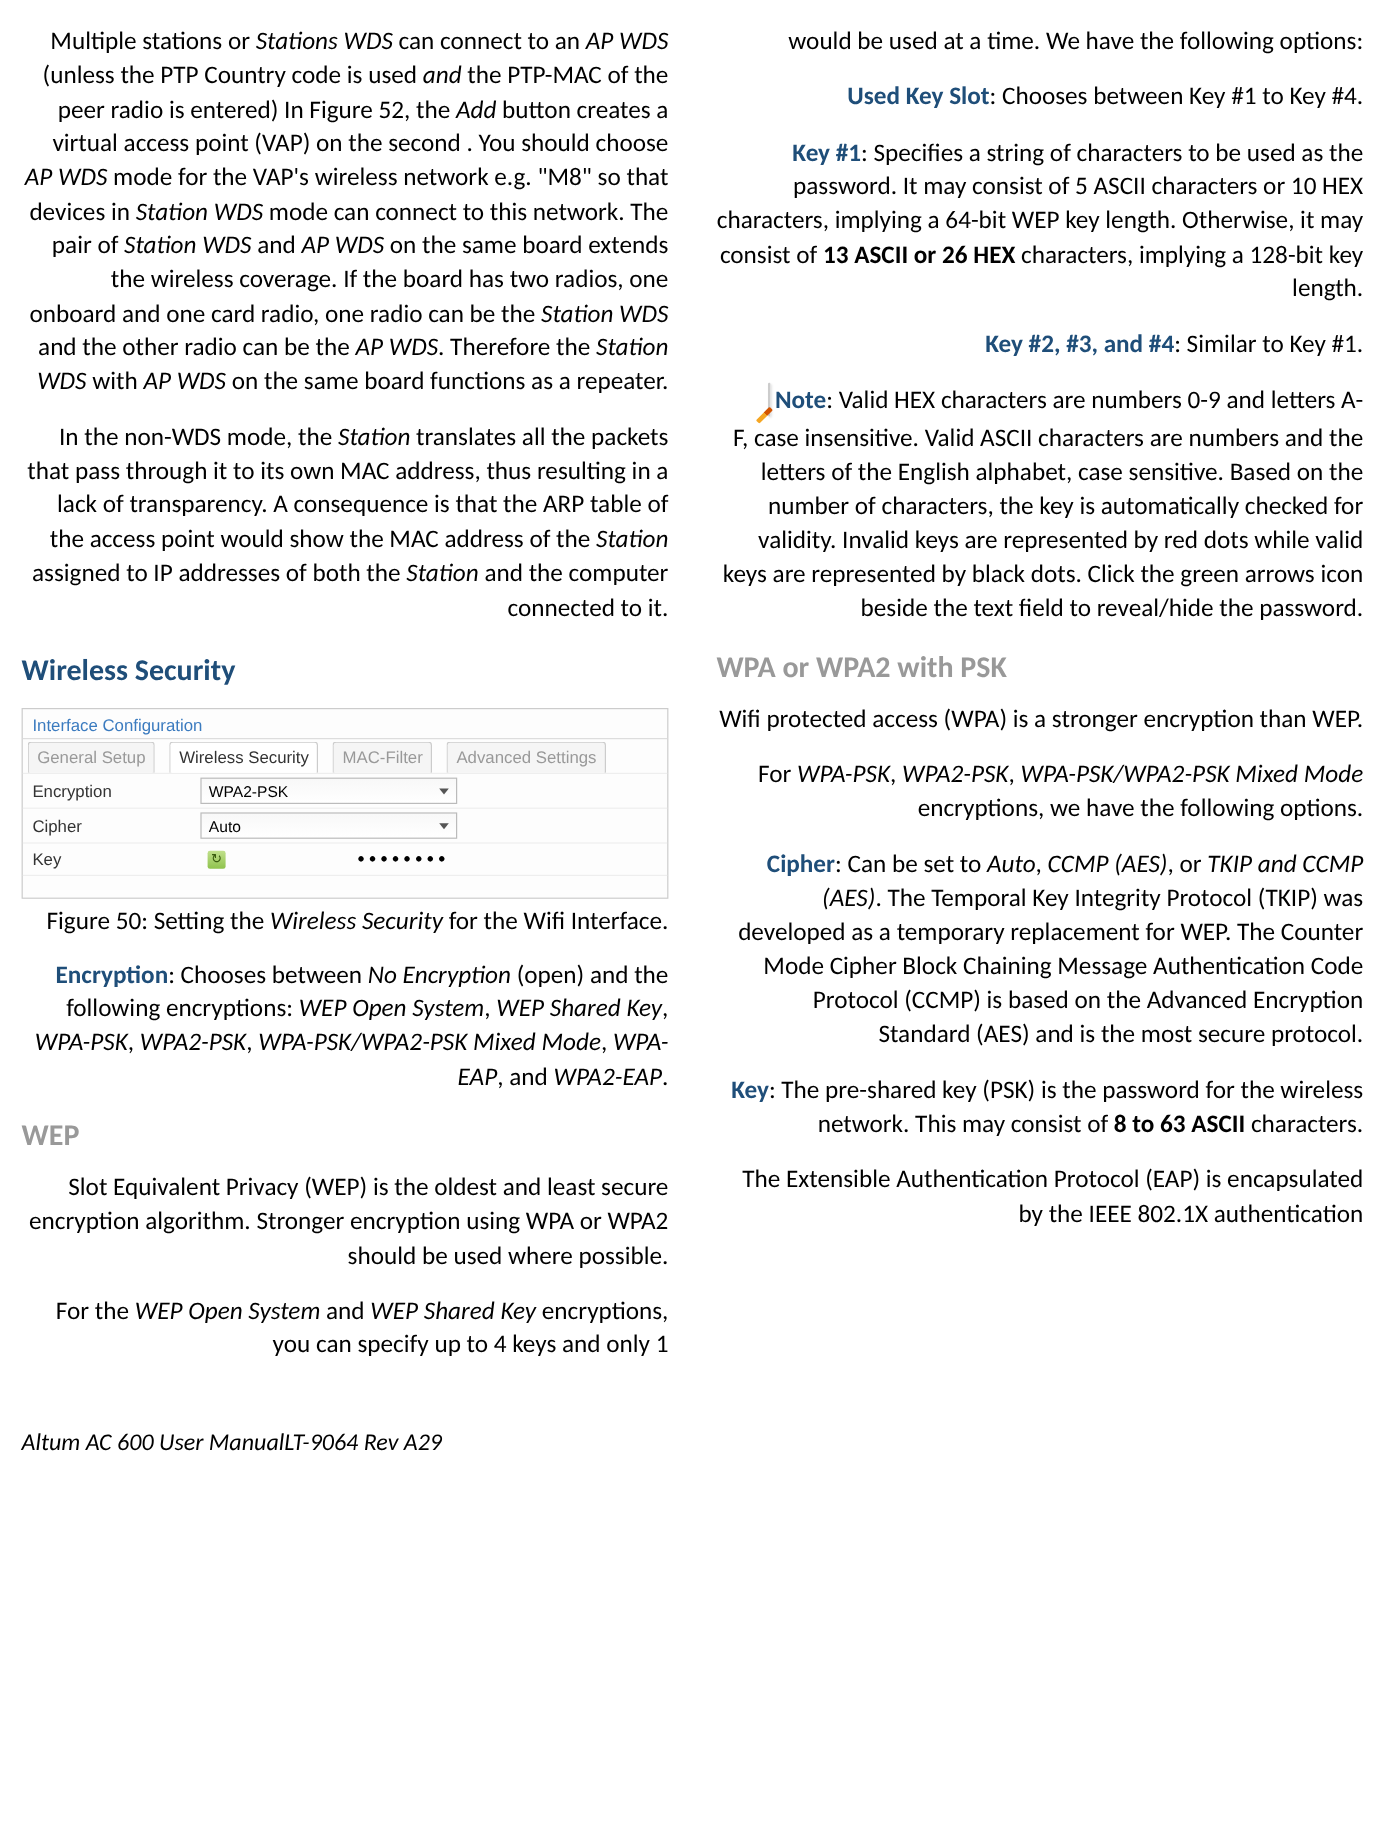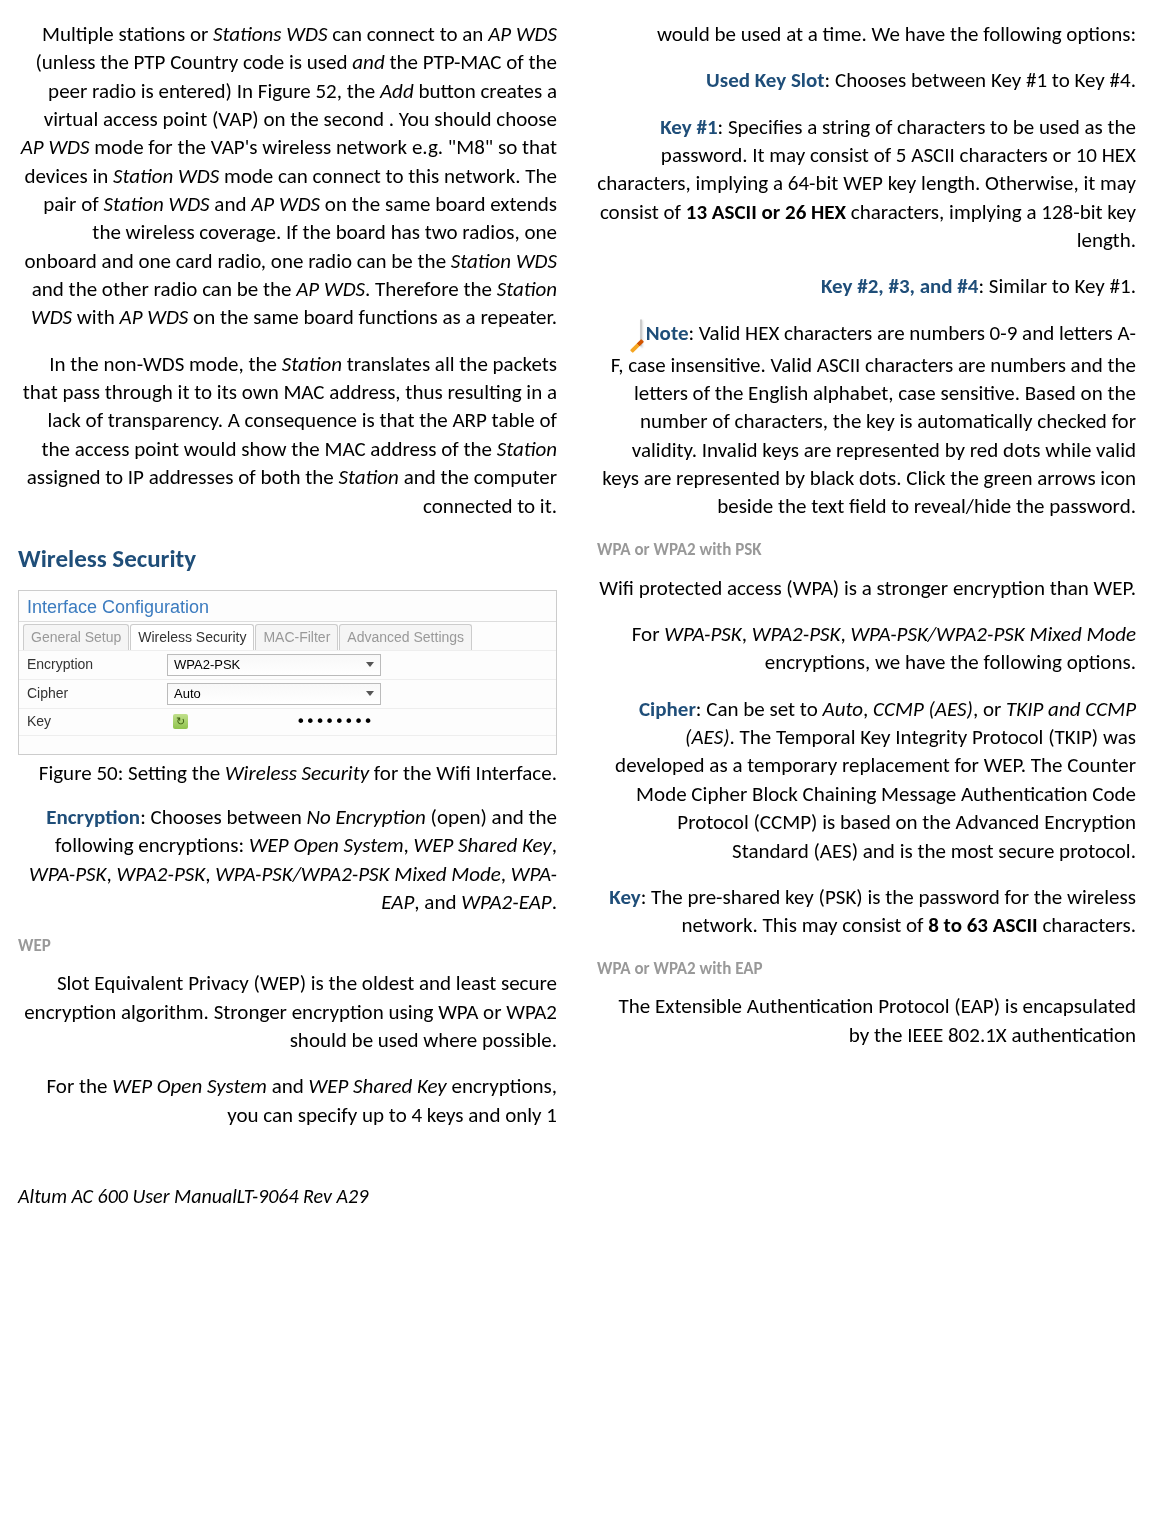--- a/index.html
+++ b/index.html
@@ -26,21 +26,21 @@
     .italic { font-style: italic; }
     .bold { font-weight: bold; margin-top: 40px; }
     h2 {
       color: #1f4e79;
       font-size: 25px;
       font-weight: bold;
       margin: 22px 0 14px 0;
     }
     h3 {
       color: #999;
-      font-size: 17px;
+      font-size: 25px;
       font-weight: bold;
       margin: 18px 0 12px 0;
     }
     .blue-label {
       color: #1f4e79;
       font-weight: bold;
     }
     .figure-caption {
       text-align: right;
       margin: 4px 0 16px 0;
@@ -48,28 +48,28 @@
     .figure-box {
       border: 1px solid #ccc;
       background: #fdfdfd;
       padding: 0;
       margin-bottom: 4px;
       font-size: 15px;
       font-family: Tahoma, Arial, sans-serif;
     }
     .fieldset-label {
       color: #3b7bbf;
-      font-size: 18px;
+      font-size: 14px;
       padding: 4px 8px 2px 8px;
       border-bottom: 1px solid #ddd;
     }
     .tabs {
       display: flex;
       padding: 2px 4px 0 4px;
-      gap: 1px;
+      gap: 12px;
     }
     .tab {
       border: 1px solid #ccc;
       border-bottom: none;
       padding: 3px 7px;
       font-size: 14px;
       color: #999;
       background: #f5f5f5;
       border-top-left-radius: 3px;
       border-top-right-radius: 3px;
@@ -229,21 +229,20 @@
         <span class="note-icon-inner"><span class="note-spiral"></span><span class="note-lines"></span><span class="note-pencil"></span></span>
       </span><span><span class="blue-label">Note</span><span>: Valid HEX characters are numbers 0-9 and letters A-F, case insensitive. Valid ASCII characters are numbers and the letters of the English alphabet, case sensitive. Based on the number of characters, the key is automatically checked for validity. Invalid keys are represented by red dots while valid keys are represented by black dots. Click the green arrows icon beside the text field to reveal/hide the password.</span></span>
     </p>
 
     <h3>WPA or WPA2 with PSK</h3>
     <p>Wifi protected access (WPA) is a stronger encryption than WEP.</p>
     <p><span>For </span><span class="italic">WPA-PSK</span><span>, </span><span class="italic">WPA2-PSK</span><span>, </span><span class="italic">WPA-PSK/WPA2-PSK Mixed Mode</span><span> encryptions, we have the following options.</span></p>
     <p><span class="blue-label">Cipher</span><span>: Can be set to </span><span class="italic">Auto</span><span>, </span><span class="italic">CCMP (AES)</span><span>, or </span><span class="italic">TKIP and CCMP (AES)</span><span>. The Temporal Key Integrity Protocol (TKIP) was developed as a temporary replacement for WEP. The Counter Mode Cipher Block Chaining Message Authentication Code Protocol (CCMP) is based on the Advanced Encryption Standard (AES) and is the most secure protocol.</span></p>
     <p><span class="blue-label">Key</span><span>: The pre-shared key (PSK) is the password for the wireless network. This may consist of </span><span class="bold">8 to 63 ASCII</span><span> characters.</span></p>
 
-    <h3>WPA or WPA2 with EAP</h3>
     <p>The Extensible Authentication Protocol (EAP) is encapsulated by the IEEE 802.1X authentication</p>
   </div>
 </div>
 
 <div class="footer">
   <span>Altum AC 600 User Manual</span>
   <span>LT-9064 Rev A</span>
   <span>29</span>
 </div>
 

